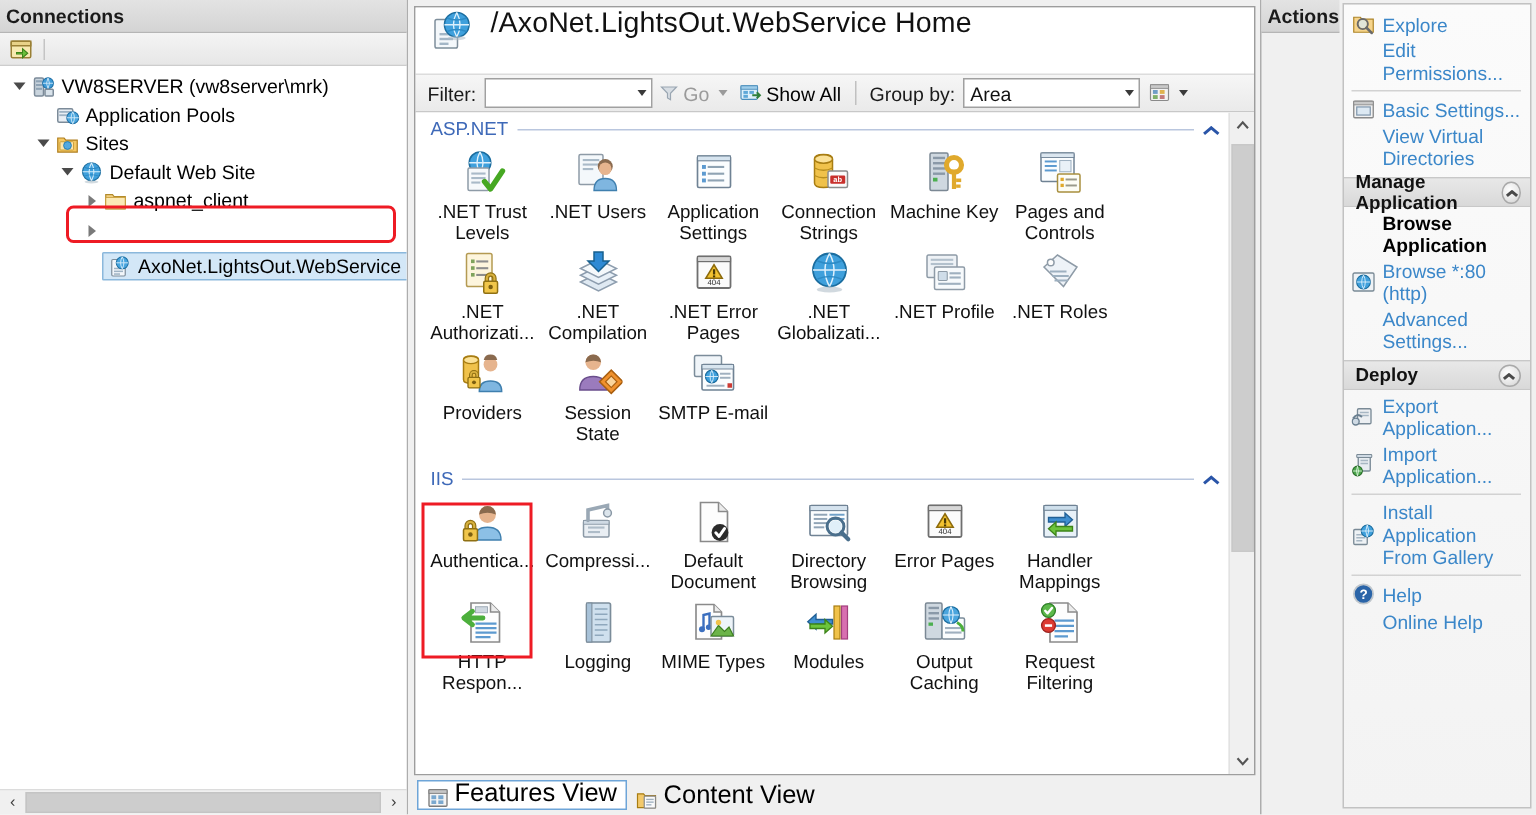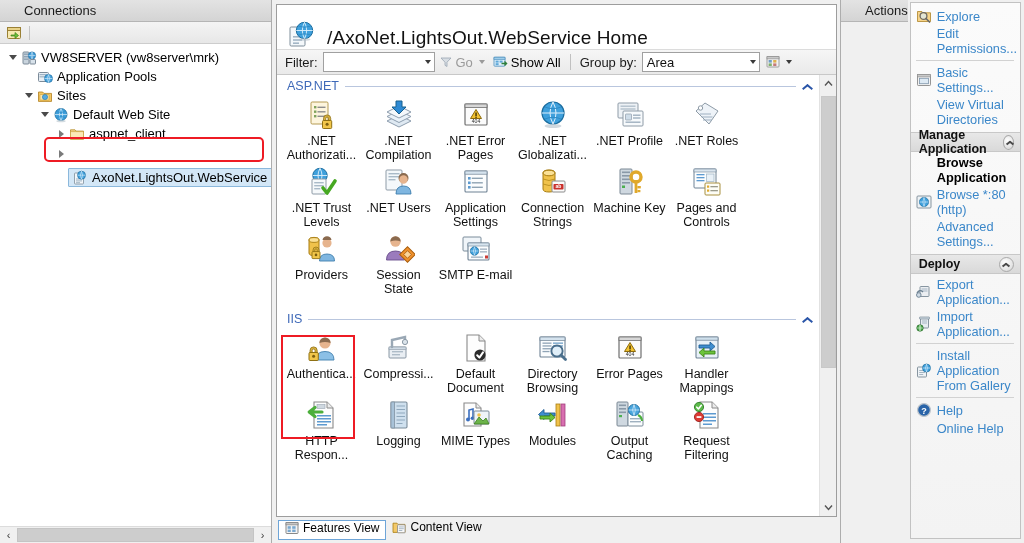--- a/index.html
+++ b/index.html
@@ -15,22 +15,22 @@
 
   
   #connections {
     width: 272px; height: 543px;
     background: #fff;
     display: flex; flex-direction: column;
     border-right: 1px solid #adadad;
   }
   .panel-title {
     height: 22px; line-height: 22px;
-    padding-left: 24px;
-    font-weight: normal; font-size: 13px;
+    padding-left: 4px;
+    font-weight: bold; font-size: 13px;
     background: linear-gradient(to bottom,#e3e3e3 0%,#d4d4d4 100%);
     border-bottom: 1px solid #b5b5b5;
     color: #1a1a1a;
     flex: 0 0 auto;
   }
   .conn-toolbar {
     height: 22px;
     background: linear-gradient(to bottom,#f4f4f4 0%,#e7e7e7 100%);
     border-bottom: 1px solid #cdcdcd;
     display: flex; align-items: center; padding-left: 4px;
@@ -97,21 +97,21 @@
   .mid-inner {
     margin: 4px 3px 0 4px;
     background:#fff;
     border:1px solid #9d9d9d;
     flex: 1 1 auto;
     display: flex; flex-direction: column;
     overflow: hidden;
   }
   .page-head {
     height: 44px; flex:0 0 44px;
-    display:flex; align-items:flex-end; gap:10px;
+    display:flex; align-items:flex-start; gap:10px;
     padding-left: 10px;
     background:#fff;
   }
   .page-head .ptitle { font-size: 19px; color:#111; letter-spacing:0.1px; }
 
   .filterbar {
     height: 26px; flex:0 0 26px;
     background: linear-gradient(to bottom,#f6f6f6 0%,#eaeaea 100%);
     border-top:1px solid #dcdcdc; border-bottom:1px solid #c8c8c8;
     display:flex; align-items:center; padding:0 4px; gap:0px;
@@ -172,22 +172,22 @@
     pointer-events:none;
   }
 
   .tabbar {
     height: 26px; flex:0 0 26px;
     display:flex; align-items:center; gap:0px;
     padding-left: 6px;
     background:#f0f0f0;
   }
   .vtab {
-    display:flex; align-items:flex-start; gap:4px;
-    height:20px; padding:0 6px; font-size:12px;
+    display:flex; align-items:flex-end; gap:4px;
+    height:20px; padding:0 6px; font-size:17px;
   }
   .vtab.active { background:#fff; border:1px solid #6ea5d8; }
 
   
   #actions {
     width: 184px; height:543px;
     background:#f0f0f0;
     display:flex; flex-direction:row;
     border-left:1px solid #adadad;
   }
@@ -425,100 +425,20 @@
           <div class="group-head">
             <span class="gname">ASP.NET</span>
             <span class="grule"></span>
             <i class="chev-up"></i>
           </div>
 
           <div class="iconrow">
             <div class="featitem">
               <span class="fi-icon">
                 <svg width="32" height="32" viewBox="0 0 32 32">
-                  <rect x="5" y="3" width="17" height="22" rx="1.2" fill="#fdf5dd" stroke="#b49a52" stroke-width="1"></rect>
-                  <rect x="8" y="7" width="2.4" height="2.4" fill="#7fa35c"></rect>
-                    <rect x="11.5" y="7.6" width="8" height="1.4" fill="#8d8d8d"></rect>
-                  <rect x="8" y="11.5" width="2.4" height="2.4" fill="#7fa35c"></rect>
-                    <rect x="11.5" y="12.1" width="8" height="1.4" fill="#8d8d8d"></rect>
-                  <rect x="8" y="16" width="2.4" height="2.4" fill="#7fa35c"></rect>
-                    <rect x="11.5" y="16.6" width="8" height="1.4" fill="#8d8d8d"></rect>
-                  <path d="M17.5 19.5 a3.6 3.6 0 0 1 7.2 0 v2.5 h-2.2 v-2.5 a1.4 1.4 0 0 0 -2.8 0 v2.5 h-2.2 z" fill="#d8b13e" stroke="#8f7013" stroke-width="0.8"></path>
-                  <rect x="16.5" y="21.5" width="9.2" height="8" rx="1" fill="#f1c64a" stroke="#8f7013" stroke-width="1"></rect>
-                  <circle cx="21.1" cy="25.3" r="1.5" fill="#7c5f10"></circle>
-                </svg>
-              </span>
-              <span class="fi-label">.NET Authorizati...</span>
-            </div>
-            <div class="featitem">
-              <span class="fi-icon">
-                <svg width="32" height="32" viewBox="0 0 32 32">
-                  <path d="M4 22 L16 16 L28 22 L16 28 Z" fill="#dfe9f2" stroke="#8d9dae" stroke-width="1"></path>
-                  <path d="M4 17.5 L16 11.5 L28 17.5 L16 23.5 Z" fill="#e9f1f8" stroke="#8d9dae" stroke-width="1"></path>
-                  <path d="M4 13 L16 7 L28 13 L16 19 Z" fill="#f4f8fb" stroke="#8d9dae" stroke-width="1"></path>
-                  <path d="M13 2 h6 v6 h4 l-7 7 l-7 -7 h4 z" fill="#2e8ad4" stroke="#17608f" stroke-width="1"></path>
-                </svg>
-              </span>
-              <span class="fi-label">.NET Compilation</span>
-            </div>
-            <div class="featitem">
-              <span class="fi-icon">
-                <svg width="32" height="32" viewBox="0 0 32 32">
-                  <rect x="5" y="5" width="22" height="21" rx="1" fill="#fbfbfb" stroke="#6f6f6f" stroke-width="1.2"></rect>
-                  <rect x="5" y="5" width="22" height="3.4" fill="#d7d7d7" stroke="#6f6f6f" stroke-width="0.8"></rect>
-                  <path d="M16 10.5 L21.5 19.5 H10.5 Z" fill="#f2c230" stroke="#8c6a0b" stroke-width="1"></path>
-                  <rect x="15.3" y="13.5" width="1.5" height="3.5" fill="#4a3a05"></rect>
-                  <rect x="15.3" y="17.6" width="1.5" height="1.3" fill="#4a3a05"></rect>
-                  <text x="16" y="24.2" font-size="5.2" text-anchor="middle" fill="#333" font-family="sans-serif">404</text>
-                </svg>
-              </span>
-              <span class="fi-label">.NET Error Pages</span>
-            </div>
-            <div class="featitem">
-              <span class="fi-icon">
-                <svg width="32" height="32" viewBox="0 0 32 32">
-                  <circle cx="16" cy="14" r="11" fill="#3fa0dc" stroke="#1b6d9f" stroke-width="1.2"></circle>
-                  <path d="M5 14h22M16 3q6 11 0 22M16 3q-6 11 0 22" stroke="#dff0fc" fill="none" stroke-width="1"></path>
-                  <path d="M8 8q8 3.4 16 0M8 20q8-3.4 16 0" stroke="#2d8bc6" fill="none" stroke-width="1"></path>
-                  <ellipse cx="16" cy="27" rx="8.5" ry="2" fill="#b2c0ca" opacity="0.6"></ellipse>
-                </svg>
-              </span>
-              <span class="fi-label">.NET Globalizati...</span>
-            </div>
-            <div class="featitem">
-              <span class="fi-icon">
-                <svg width="32" height="32" viewBox="0 0 32 32">
-                  <rect x="4" y="4" width="20" height="15" rx="1" fill="#eef2f6" stroke="#8e9ba7" stroke-width="1"></rect>
-                  <rect x="6.5" y="6.5" width="15" height="1.4" fill="#b2c0cc"></rect>
-                  <rect x="6.5" y="9.3" width="15" height="1.4" fill="#b2c0cc"></rect>
-                  <rect x="9" y="12" width="20" height="15" rx="1" fill="#f7fafc" stroke="#8e9ba7" stroke-width="1"></rect>
-                  <rect x="11.5" y="15" width="6" height="6" rx="0.6" fill="#cfdde9" stroke="#8e9ba7" stroke-width="0.7"></rect>
-                  <rect x="19" y="15.5" width="7.5" height="1.4" fill="#9fb0bf"></rect>
-                  <rect x="19" y="18.3" width="7.5" height="1.4" fill="#9fb0bf"></rect>
-                  <rect x="11.5" y="22.5" width="15" height="1.4" fill="#9fb0bf"></rect>
-                </svg>
-              </span>
-              <span class="fi-label">.NET Profile</span>
-            </div>
-            <div class="featitem">
-              <span class="fi-icon">
-                <svg width="32" height="32" viewBox="0 0 32 32">
-                  <path d="M5 12 L14 4 L27 12 L18 25 Z" fill="#eef3f8" stroke="#8e9ba7" stroke-width="1"></path>
-                  <path d="M9 15 h11 M10.5 18 h11 M12 21 h9" stroke="#9db0c0" stroke-width="1.2"></path>
-                  <circle cx="9.5" cy="9" r="2.2" fill="#fdfdfd" stroke="#8e9ba7" stroke-width="1"></circle>
-                </svg>
-              </span>
-              <span class="fi-label">.NET Roles</span>
-            </div>
-          </div>
-
-          <div class="iconrow">
-            <div class="featitem">
-              <span class="fi-icon">
-                <svg width="32" height="32" viewBox="0 0 32 32">
                   <circle cx="14" cy="9.5" r="7.2" fill="#3fa0dc" stroke="#1b6d9f" stroke-width="1"></circle>
                   <path d="M6.8 9.5h14.4M14 2.3q4 7.2 0 14.4M14 2.3q-4 7.2 0 14.4" stroke="#dff0fc" fill="none" stroke-width="0.9"></path>
                   <rect x="6" y="13" width="14" height="15" rx="1" fill="#f6f9fb" stroke="#8e9ba7" stroke-width="1"></rect>
                   <rect x="8.2" y="16" width="9.5" height="1.4" fill="#a9bac8"></rect>
                   <rect x="8.2" y="19" width="9.5" height="1.4" fill="#a9bac8"></rect>
                   <rect x="8.2" y="22" width="6" height="1.4" fill="#a9bac8"></rect>
                   <path d="M17 22 L21 27 L29 15" stroke="#46a822" stroke-width="3.6" fill="none" stroke-linecap="round" stroke-linejoin="round"></path>
                 </svg>
               </span>
               <span class="fi-label">.NET Trust Levels</span>
@@ -592,20 +512,100 @@
                   <rect x="5.5" y="14" width="8" height="1.3" fill="#5c9ad0"></rect>
                   <rect x="15.5" y="8" width="7.5" height="7.5" fill="#e9f1f7" stroke="#9fb2c2" stroke-width="0.7"></rect>
                   <rect x="14" y="17" width="15" height="12" rx="1" fill="#fdfdf5" stroke="#a88f3e" stroke-width="1"></rect>
                   <rect x="16" y="19.5" width="2.2" height="2.2" fill="#e0a92c"></rect>
                   <rect x="19.4" y="20" width="7.5" height="1.3" fill="#9a9a8a"></rect>
                   <rect x="16" y="23.5" width="2.2" height="2.2" fill="#e0a92c"></rect>
                   <rect x="19.4" y="24" width="7.5" height="1.3" fill="#9a9a8a"></rect>
                 </svg>
               </span>
               <span class="fi-label">Pages and Controls</span>
+            </div>
+          </div>
+
+          <div class="iconrow">
+            <div class="featitem">
+              <span class="fi-icon">
+                <svg width="32" height="32" viewBox="0 0 32 32">
+                  <rect x="5" y="3" width="17" height="22" rx="1.2" fill="#fdf5dd" stroke="#b49a52" stroke-width="1"></rect>
+                  <rect x="8" y="7" width="2.4" height="2.4" fill="#7fa35c"></rect>
+                    <rect x="11.5" y="7.6" width="8" height="1.4" fill="#8d8d8d"></rect>
+                  <rect x="8" y="11.5" width="2.4" height="2.4" fill="#7fa35c"></rect>
+                    <rect x="11.5" y="12.1" width="8" height="1.4" fill="#8d8d8d"></rect>
+                  <rect x="8" y="16" width="2.4" height="2.4" fill="#7fa35c"></rect>
+                    <rect x="11.5" y="16.6" width="8" height="1.4" fill="#8d8d8d"></rect>
+                  <path d="M17.5 19.5 a3.6 3.6 0 0 1 7.2 0 v2.5 h-2.2 v-2.5 a1.4 1.4 0 0 0 -2.8 0 v2.5 h-2.2 z" fill="#d8b13e" stroke="#8f7013" stroke-width="0.8"></path>
+                  <rect x="16.5" y="21.5" width="9.2" height="8" rx="1" fill="#f1c64a" stroke="#8f7013" stroke-width="1"></rect>
+                  <circle cx="21.1" cy="25.3" r="1.5" fill="#7c5f10"></circle>
+                </svg>
+              </span>
+              <span class="fi-label">.NET Authorizati...</span>
+            </div>
+            <div class="featitem">
+              <span class="fi-icon">
+                <svg width="32" height="32" viewBox="0 0 32 32">
+                  <path d="M4 22 L16 16 L28 22 L16 28 Z" fill="#dfe9f2" stroke="#8d9dae" stroke-width="1"></path>
+                  <path d="M4 17.5 L16 11.5 L28 17.5 L16 23.5 Z" fill="#e9f1f8" stroke="#8d9dae" stroke-width="1"></path>
+                  <path d="M4 13 L16 7 L28 13 L16 19 Z" fill="#f4f8fb" stroke="#8d9dae" stroke-width="1"></path>
+                  <path d="M13 2 h6 v6 h4 l-7 7 l-7 -7 h4 z" fill="#2e8ad4" stroke="#17608f" stroke-width="1"></path>
+                </svg>
+              </span>
+              <span class="fi-label">.NET Compilation</span>
+            </div>
+            <div class="featitem">
+              <span class="fi-icon">
+                <svg width="32" height="32" viewBox="0 0 32 32">
+                  <rect x="5" y="5" width="22" height="21" rx="1" fill="#fbfbfb" stroke="#6f6f6f" stroke-width="1.2"></rect>
+                  <rect x="5" y="5" width="22" height="3.4" fill="#d7d7d7" stroke="#6f6f6f" stroke-width="0.8"></rect>
+                  <path d="M16 10.5 L21.5 19.5 H10.5 Z" fill="#f2c230" stroke="#8c6a0b" stroke-width="1"></path>
+                  <rect x="15.3" y="13.5" width="1.5" height="3.5" fill="#4a3a05"></rect>
+                  <rect x="15.3" y="17.6" width="1.5" height="1.3" fill="#4a3a05"></rect>
+                  <text x="16" y="24.2" font-size="5.2" text-anchor="middle" fill="#333" font-family="sans-serif">404</text>
+                </svg>
+              </span>
+              <span class="fi-label">.NET Error Pages</span>
+            </div>
+            <div class="featitem">
+              <span class="fi-icon">
+                <svg width="32" height="32" viewBox="0 0 32 32">
+                  <circle cx="16" cy="14" r="11" fill="#3fa0dc" stroke="#1b6d9f" stroke-width="1.2"></circle>
+                  <path d="M5 14h22M16 3q6 11 0 22M16 3q-6 11 0 22" stroke="#dff0fc" fill="none" stroke-width="1"></path>
+                  <path d="M8 8q8 3.4 16 0M8 20q8-3.4 16 0" stroke="#2d8bc6" fill="none" stroke-width="1"></path>
+                  <ellipse cx="16" cy="27" rx="8.5" ry="2" fill="#b2c0ca" opacity="0.6"></ellipse>
+                </svg>
+              </span>
+              <span class="fi-label">.NET Globalizati...</span>
+            </div>
+            <div class="featitem">
+              <span class="fi-icon">
+                <svg width="32" height="32" viewBox="0 0 32 32">
+                  <rect x="4" y="4" width="20" height="15" rx="1" fill="#eef2f6" stroke="#8e9ba7" stroke-width="1"></rect>
+                  <rect x="6.5" y="6.5" width="15" height="1.4" fill="#b2c0cc"></rect>
+                  <rect x="6.5" y="9.3" width="15" height="1.4" fill="#b2c0cc"></rect>
+                  <rect x="9" y="12" width="20" height="15" rx="1" fill="#f7fafc" stroke="#8e9ba7" stroke-width="1"></rect>
+                  <rect x="11.5" y="15" width="6" height="6" rx="0.6" fill="#cfdde9" stroke="#8e9ba7" stroke-width="0.7"></rect>
+                  <rect x="19" y="15.5" width="7.5" height="1.4" fill="#9fb0bf"></rect>
+                  <rect x="19" y="18.3" width="7.5" height="1.4" fill="#9fb0bf"></rect>
+                  <rect x="11.5" y="22.5" width="15" height="1.4" fill="#9fb0bf"></rect>
+                </svg>
+              </span>
+              <span class="fi-label">.NET Profile</span>
+            </div>
+            <div class="featitem">
+              <span class="fi-icon">
+                <svg width="32" height="32" viewBox="0 0 32 32">
+                  <path d="M5 12 L14 4 L27 12 L18 25 Z" fill="#eef3f8" stroke="#8e9ba7" stroke-width="1"></path>
+                  <path d="M9 15 h11 M10.5 18 h11 M12 21 h9" stroke="#9db0c0" stroke-width="1.2"></path>
+                  <circle cx="9.5" cy="9" r="2.2" fill="#fdfdfd" stroke="#8e9ba7" stroke-width="1"></circle>
+                </svg>
+              </span>
+              <span class="fi-label">.NET Roles</span>
             </div>
           </div>
 
           <div class="iconrow">
             <div class="featitem">
               <span class="fi-icon">
                 <svg width="32" height="32" viewBox="0 0 32 32">
                   <path d="M3 7 q0-2.6 5-2.6 q5 0 5 2.6 v13 q0 2.6 -5 2.6 q-5 0 -5 -2.6 z" fill="#f0c24b" stroke="#a87d12" stroke-width="1"></path>
                   <ellipse cx="8" cy="7" rx="5" ry="2.4" fill="#fbe196" stroke="#a87d12" stroke-width="0.9"></ellipse>
                   <circle cx="21" cy="10" r="4.6" fill="#e6b48e"></circle>

